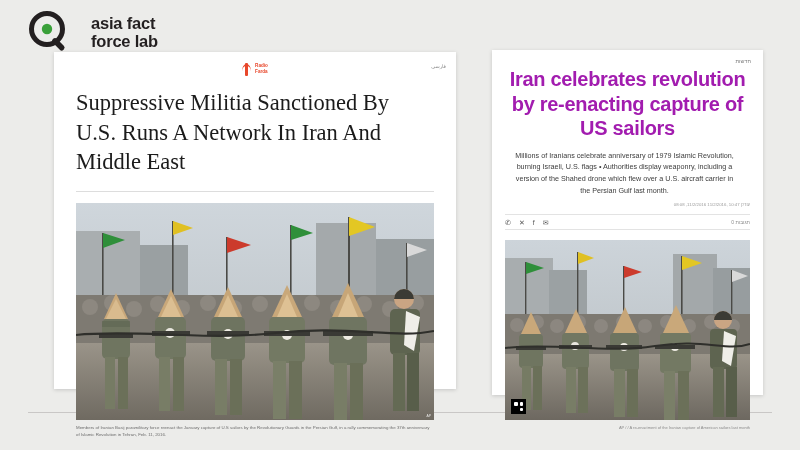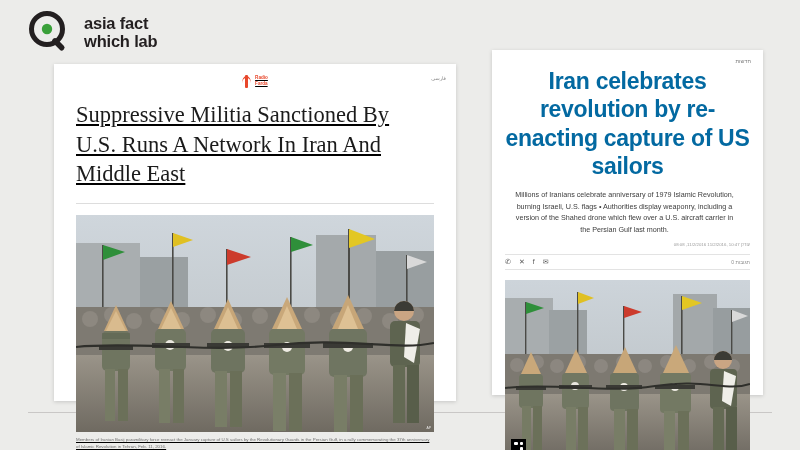--- a/index.html
+++ b/index.html
@@ -12,42 +12,42 @@
   .page {
     position: relative;
     width: 800px; height: 450px;
     background: #ececea;
   }
 
   
   .brand {
     position: absolute;
     left: 28px; top: 10px;
-    display: flex; align-items: center; gap: 12px;
+    display: flex; align-items: center; gap: 19px;
   }
   .brand-logo { width: 44px; height: 44px; position: relative; }
   .brand-name {
     font-size: 16.5px; font-weight: bold; line-height: 1.12;
     color: #231f20; letter-spacing: -0.2px;
   }
   .brand-name span { display: block; }
 
   
   .bottom-rule {
     position: absolute; left: 28px; right: 28px; bottom: 37px;
     height: 1px; background: #c9c7c6;
   }
 
   
   .card {
     position: absolute;
     background: #ffffff;
     box-shadow: 0 1px 4px rgba(0,0,0,0.16);
   }
-  .card-left  { left: 54px;  top: 64px;  width: 402px; height: 337px; text-decoration: underline; }
+  .card-left  { left: 54px;  top: 52px;  width: 402px; height: 337px; }
   .card-right { left: 492px; top: 50px;  width: 271px; height: 345px; }
 
   
   .rf-top {
     display: flex; align-items: center; justify-content: center;
     height: 34px; position: relative;
   }
   .rf-logo { display: flex; align-items: center; gap: 4px; }
   .rf-mark { width: 9px; height: 13px; position: relative; }
   .rf-mark::before {
@@ -90,24 +90,24 @@
   }
 
   
   .r-top {
     display: flex; justify-content: flex-end;
     padding: 8px 12px 0 12px;
   }
   .r-kicker { font-size: 5.4px; color: #7c7c7c; }
   .right-headline {
     padding: 3px 13px 0 13px;
-    font-size: 23px;
+    font-size: 20px;
     line-height: 1.23;
     font-weight: bold;
-    color: #0369a1;
+    color: #a21caf;
     text-align: center;
     letter-spacing: -0.3px;
   }
   .right-deck {
     padding: 9px 28px 0 22px;
     font-size: 7.2px;
     line-height: 1.62;
     color: #3c3c3c;
     text-align: center;
   }
@@ -163,21 +163,21 @@
   <div class="brand">
     <div class="brand-logo">
       <svg viewBox="0 0 44 44" width="44" height="44">
         <circle cx="19" cy="19" r="15.5" fill="none" stroke="#231f20" stroke-width="5"></circle>
         <circle cx="19" cy="19" r="5.2" fill="#3aa03a"></circle>
         <rect x="27" y="27" width="15" height="5.6" rx="2.6" transform="rotate(45 27 27)" fill="#231f20"></rect>
       </svg>
     </div>
     <div class="brand-name">
       <span>asia fact</span>
-      <span>which lab</span>
+      <span>force lab</span>
     </div>
   </div>
 
   <div class="bottom-rule"></div>
 
   <div class="card card-left">
     <div class="rf-top">
       <div class="rf-logo">
         <span class="rf-mark"></span>
         <span class="rf-text">

